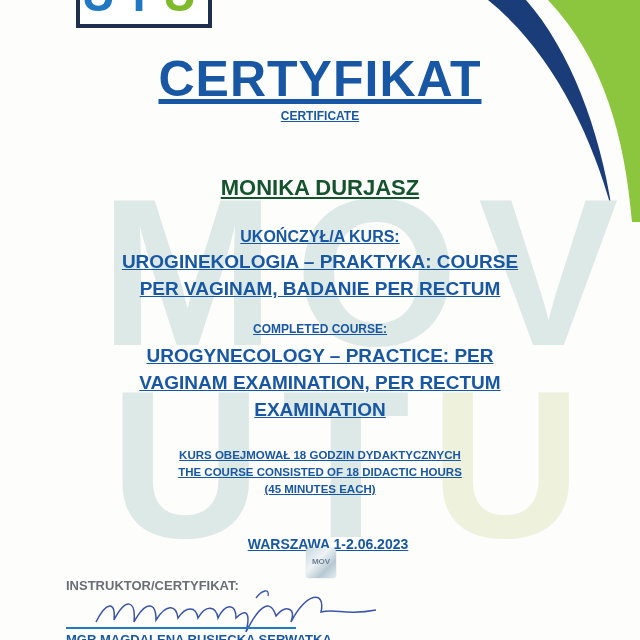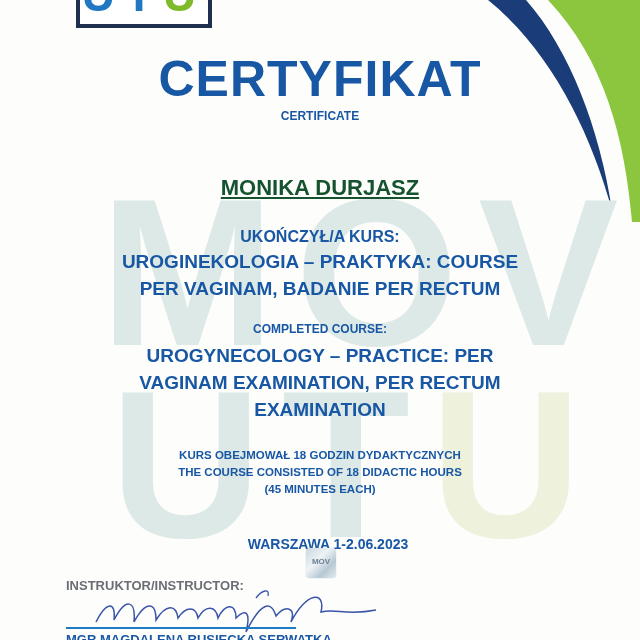--- a/index.html
+++ b/index.html
@@ -9,21 +9,21 @@
   .logo-letters { position: absolute; left: 0; right: 0; bottom: 6px; text-align: center; font-weight: bold; font-size: 46px; letter-spacing: 10px; line-height: 46px; }
   .logo-letters .l1 { color: #1f78c1; }
   .logo-letters .l2 { color: #1f78c1; }
   .logo-letters .l3 { color: #7fba2a; }
   .swoosh { position: absolute; right: 0; top: 0; width: 200px; height: 260px; }
   .watermark { position: absolute; font-weight: bold; color: #dde9e6; line-height: 1; user-select: none; }
   .wm-top { left: 100px; top: 168px; font-size: 210px; letter-spacing: 20px; }
   .wm-bottom { left: 110px; top: 360px; font-size: 210px; letter-spacing: 20px; text-align: center; }
   .wm-bottom .last { color: #eef1dc; }
   .center { position: absolute; left: 0; right: 0; text-align: center; font-weight: bold; }
-  .blue { color: #1857a4; }
+  .blue { color: #1857a4; text-decoration: underline; }
   .green { color: #14532d; text-decoration: underline; }
   .title { top: 50px; font-size: 50px; letter-spacing: 1px; font-weight: 900; }
   .subtitle { top: 109px; font-size: 12px; }
   .name { top: 175px; font-size: 22px; }
   .label-pl { top: 228px; font-size: 16px; }
   .course-pl { top: 248px; font-size: 19px; line-height: 27px; }
   .label-en { top: 322px; font-size: 12px; }
   .course-en { top: 342px; font-size: 19px; line-height: 27px; }
   .hours { top: 447px; font-size: 11.5px; line-height: 17px; }
   .place { top: 536px; font-size: 14px; margin-left: 16px; }
@@ -76,21 +76,21 @@
     <div>THE COURSE CONSISTED OF 18 DIDACTIC HOURS</div>
     <div>(45 MINUTES EACH)</div>
   </div>
 
   <div class="center blue place">WARSZAWA 1-2.06.2023</div>
 
   <div class="seal">
     <div class="seal-text">MOV</div>
   </div>
 
-  <div class="instr">INSTRUKTOR/INSTRUCTOR:</div>
+  <div class="instr">INSTRUKTOR/CERTYFIKAT:</div>
 
   <svg class="sig" viewBox="0 0 300 58">
     <path d="M10 40 C20 20 30 18 28 38 C40 15 50 18 48 40 C60 18 70 20 70 38 C80 22 90 22 92 36 C100 24 110 24 112 36 C120 22 130 24 132 36 C140 20 150 22 150 36 C160 26 165 30 160 50 C175 20 185 18 190 34 C200 22 210 26 205 40 C220 10 240 8 235 30 C250 26 260 34 290 28" fill="none" stroke="#3a55a8" stroke-width="1.5"></path>
     <path d="M170 16 C176 8 184 6 182 14" fill="none" stroke="#3a55a8" stroke-width="1.3"></path>
   </svg>
   <div class="sig-line"></div>
 
   <div class="signer">MGR MAGDALENA RUSIECKA SERWATKA</div>
 
 </div>

